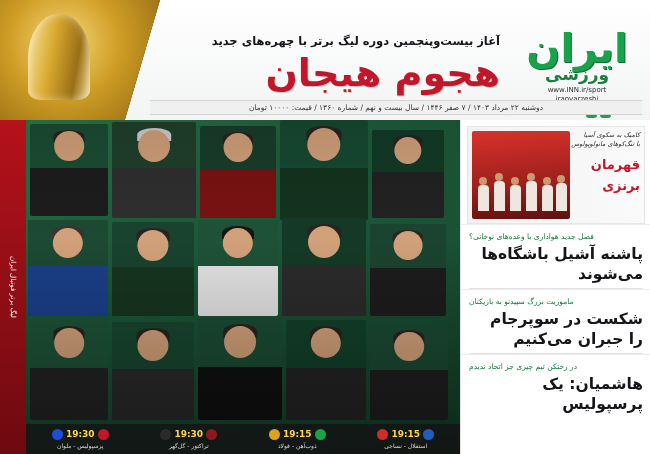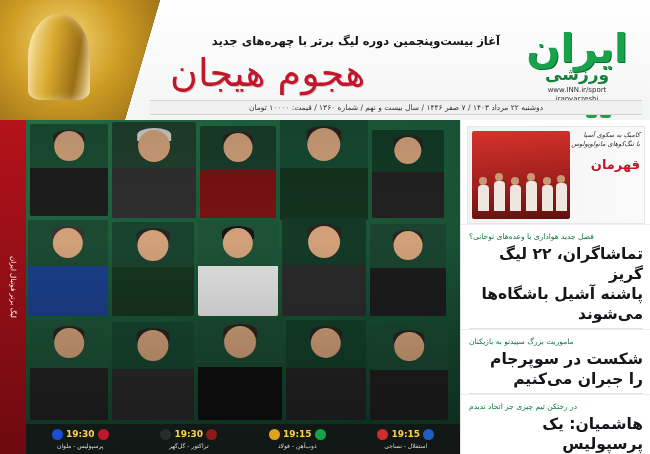--- a/index.html
+++ b/index.html
@@ -46,22 +46,22 @@
   }
   .logo-social .handle{font-size:6.5px;color:#333;direction:ltr;}
 
   .kicker{
     position:absolute;right:150px;top:34px;width:330px;
     text-align:right;direction:rtl;
     font-size:11.5px;font-weight:bold;color:#15151a;
   }
   .headline{
     position:absolute;right:150px;top:52px;width:330px;
-    text-align:left;direction:rtl;
-    font-size:38px;font-weight:normal;color:#c2172a;
+    text-align:right;direction:rtl;
+    font-size:38px;font-weight:bold;color:#c2172a;
     line-height:42px;
     text-shadow:1px 1px 0 rgba(0,0,0,.18);
   }
   .cup-art{
     position:absolute;left:0;top:0;width:160px;height:120px;
     background:
       radial-gradient(circle at 40% 35%, #f6d879 0%, #cf9d25 45%, #8d6512 100%),
       linear-gradient(135deg,#3d3d3d,#111);
     clip-path:polygon(0 0,100% 0,78% 100%,0 100%);
   }
@@ -333,28 +333,28 @@
         <span class="p" style="left:70px;"></span>
           <span class="ph" style="left:71px;bottom:34px;"></span>
         <span class="p" style="left:84px;height:28px;"></span>
           <span class="ph" style="left:85px;bottom:36px;"></span>
       </div>
       <div class="promo-text">
         <div class="promo-kicker">کامبک به سکوی آسیا</div>
         <div class="promo-kicker">با تنگ‌کوهای مانولوپولوس</div>
         <div class="promo-title">
           <span>قهرمان</span><br>
+          <span>برنزی</span>
         </div>
       </div>
     </div>
 
     <div class="news">
       <div class="news-kicker">فصل جدید هواداری با وعده‌های نوخانی؟</div>
       <div class="news-title">
-        <span class="l2">تماشاگران، ۲۲ لیگ گریز</span>
         <span class="l2">پاشنه آشیل باشگاه‌ها می‌شوند</span>
       </div>
     </div>
     <div class="divider"></div>
 
     <div class="news">
       <div class="news-kicker">ماموریت بزرگ سپیدنو به بازیکنان</div>
       <div class="news-title">
         <span class="l2">شکست در سوپرجام</span>
         <span class="l2">را جبران می‌کنیم</span>

